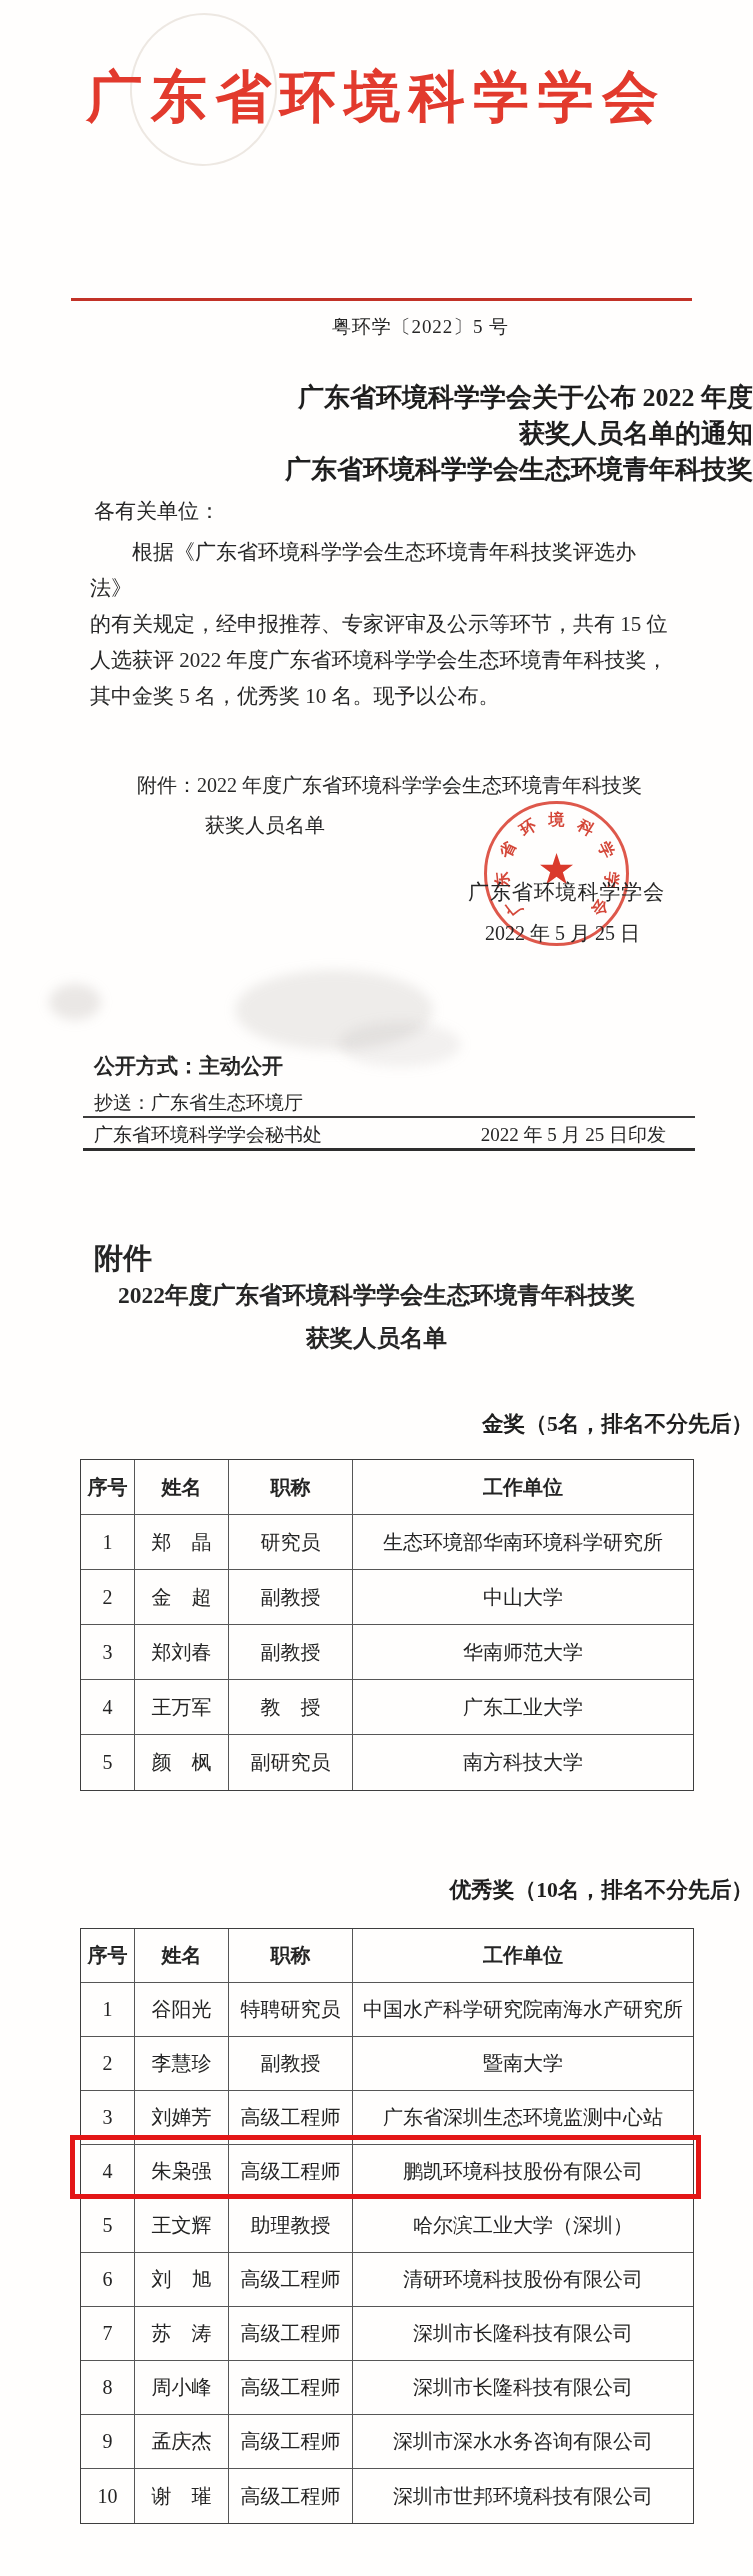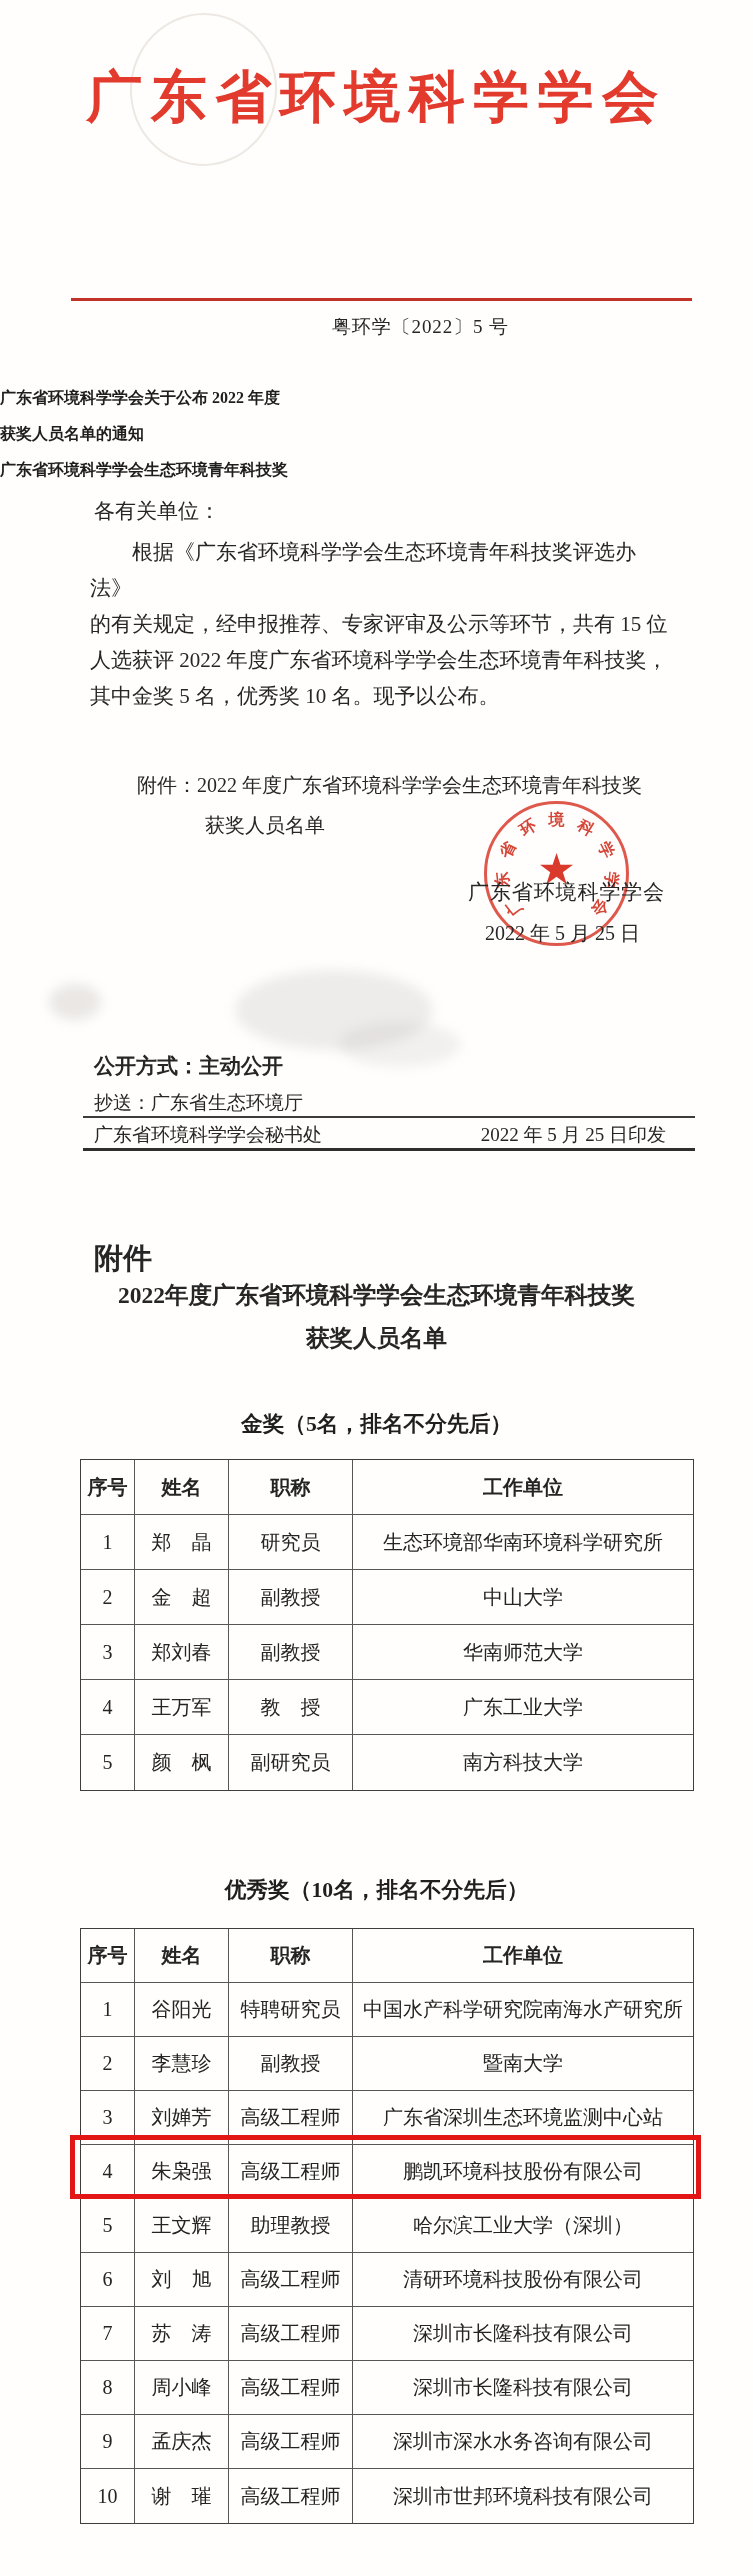--- a/index.html
+++ b/index.html
@@ -25,21 +25,21 @@
   .letterhead{
     position:absolute;left:0;top:60px;width:753px;
     text-align:center;
     font-size:56px;font-weight:bold;letter-spacing:8.5px;
     color:#e23a2d;
   }
   .red-rule{position:absolute;left:71px;top:298px;width:621px;height:2.8px;background:#c23227;}
   .doc-number{position:absolute;left:0;top:314px;width:753px;text-align:center;font-size:19px;letter-spacing:0.9px;padding-left:44px;}
   .main-title{
     position:absolute;left:0;top:380px;width:753px;
-    text-align:left;font-size:16px;font-weight:bold;line-height:36px;color:#1e1e1e;
+    text-align:right;font-size:26px;font-weight:bold;line-height:36px;color:#1e1e1e;
   }
   .salutation{position:absolute;left:94px;top:497px;font-size:21px;}
   .body-par{position:absolute;left:90px;top:534px;width:580px;font-size:21px;line-height:36px;}
   .body-par .indent{text-indent:2em;}
   .attach-note-1{position:absolute;left:137px;top:772px;font-size:20px;}
   .attach-note-2{position:absolute;left:205px;top:812px;font-size:20px;}
 
   .seal{position:absolute;left:484px;top:801px;width:145px;height:145px;}
   .seal-ring{
     position:absolute;left:0;top:0;width:100%;height:100%;
@@ -62,21 +62,21 @@
   .foot-rule-top{position:absolute;left:83px;top:1116px;width:612px;height:1.9px;background:#3c3c3c;}
   .foot-rule-bottom{position:absolute;left:83px;top:1148px;width:612px;height:2.8px;background:#2e2e2e;}
   .issuer{position:absolute;left:94px;top:1122px;font-size:19px;}
   .issue-date{position:absolute;right:87px;top:1122px;font-size:19px;}
 
   .attach-label{position:absolute;left:94px;top:1239px;font-size:29px;font-weight:700;font-family:"Liberation Sans",sans-serif;}
   .attach-title-1{position:absolute;left:0;top:1279px;width:753px;text-align:center;font-size:23.5px;font-weight:600;}
   .attach-title-2{position:absolute;left:0;top:1322px;width:753px;text-align:center;font-size:23.5px;font-weight:600;}
 
   .section-heading{
-    position:absolute;left:0;width:753px;text-align:center;
+    position:absolute;left:0;width:753px;text-align:right;
     font-size:21.7px;font-weight:bold;color:#1f1f1f;
   }
   .heading-gold{top:1409px;}
   .heading-exc{top:1875px;}
 
   .tbl{
     position:absolute;left:80px;width:614px;
     display:grid;grid-template-columns:54px 94px 124px 1fr;
     border:1.9px solid #3e3e3e;box-sizing:border-box;
     background:transparent;

